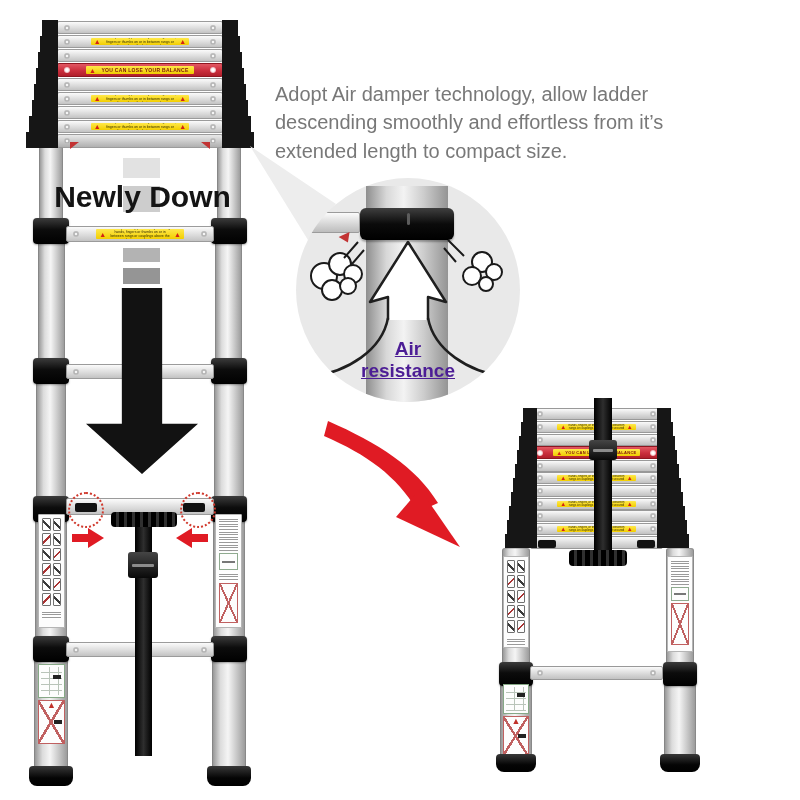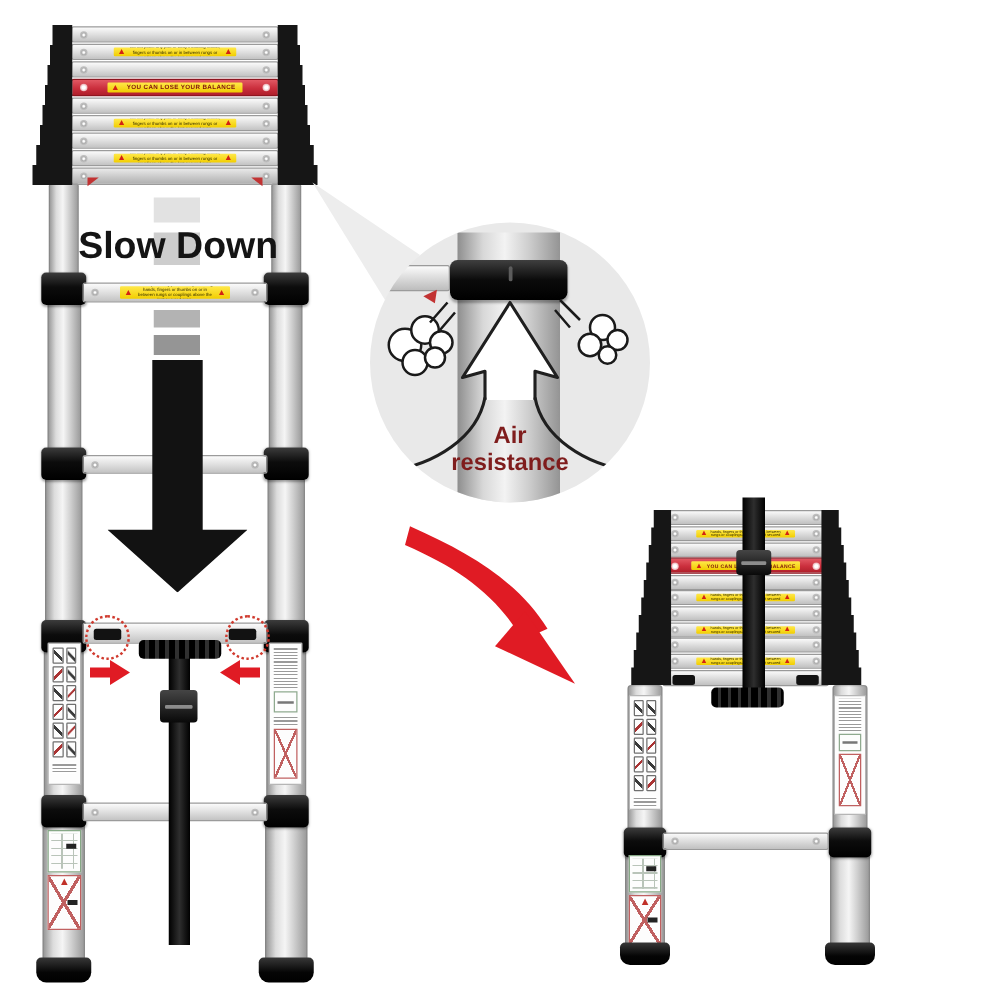--- a/index.html
+++ b/index.html
@@ -7,21 +7,21 @@
   .abs{position:absolute;}
 
   
   .title{position:absolute;left:272px;top:10px;width:525px;font-size:39px;font-weight:bold;
          letter-spacing:.5px;color:#0a0a0a;}
   .desc{position:absolute;left:275px;top:80px;width:470px;font-size:20px;line-height:1.42;
         color:#787878;white-space:pre-line;}
   .slowdown{position:absolute;left:50px;top:180px;width:185px;text-align:center;
             font-size:30px;font-weight:bold;color:#141414;z-index:9;}
   .airlabel{position:absolute;left:0;right:0;top:160px;text-align:center;font-size:19px;
-            font-weight:bold;color:#7f1d1d;line-height:1.15;white-space:pre-line;z-index:6;}
+            font-weight:bold;color:#4c1d95;line-height:1.15;white-space:pre-line;z-index:6;text-decoration:underline;}
 
   
   .rail{position:absolute;border-radius:3px;z-index:1;
         background:linear-gradient(90deg,#8f8f8f 0,#dcdcdc 25%,#f5f5f5 47%,#d0d0d0 68%,#969696 100%);
         box-shadow:inset 0 0 0 1px rgba(110,110,110,.35);}
   .cband{position:absolute;border-radius:4px;z-index:2;
          background:linear-gradient(#3c3c3c,#0c0c0c 45%,#000);box-shadow:0 1px 2px rgba(0,0,0,.35);}
   .rg{position:absolute;left:57px;width:166px;height:13px;box-sizing:border-box;z-index:3;
       background:linear-gradient(#fbfbfb,#dddddd 55%,#c3c3c3);border:1px solid #9b9b9b;border-radius:2px;}
   .crg{position:absolute;left:530px;width:133px;height:12px;box-sizing:border-box;z-index:3;
@@ -96,20 +96,23 @@
         background:linear-gradient(#3f3f3f,#0b0b0b 50%,#000);box-shadow:0 2px 2px rgba(0,0,0,.3);}
   .icollar i{position:absolute;left:50%;top:5px;width:3px;height:12px;background:#5c5c5c;border-radius:2px;}
   .irung{position:absolute;left:0;top:34px;width:64px;height:21px;border:1px solid #9b9b9b;box-sizing:border-box;
         background:linear-gradient(#fbfbfb,#d8d8d8 55%,#bdbdbd);border-radius:2px;}
 </style>
 </head>
 <body>
 
 <div id="canvas">
 
+  <div class="desc">Adopt Air damper technology, allow ladder
+descending smoothly and effortless from it’s
+extended length to compact size.</div>
 
   <div>
 
     <div class="rail" style="left:39px;top:146px;width:24px;height:82px"></div>
     <div class="rail" style="left:38px;top:220px;width:27px;height:148px"></div>
     <div class="rail" style="left:36px;top:360px;width:30px;height:146px"></div>
     <div class="rail" style="left:35px;top:498px;width:32px;height:148px"></div>
     <div class="rail" style="left:34px;top:638px;width:34px;height:134px"></div>
     <div class="rail" style="left:217px;top:146px;width:24px;height:82px"></div>
     <div class="rail" style="left:215px;top:220px;width:27px;height:148px"></div>
@@ -265,21 +268,21 @@
     <div class="foot" style="left:29px;top:766px;width:44px"></div>
     <div class="foot" style="left:207px;top:766px;width:44px"></div>
   </div>
 
   <div>
     <div class="fseg" style="top:158px;height:20px;background:#e2e2e2"></div>
     <div class="fseg" style="top:186px;height:26px;background:#cdcdcd"></div>
     <div class="fseg" style="top:248px;height:14px;background:#b3b3b3"></div>
     <div class="fseg" style="top:268px;height:16px;background:#959595"></div>
     <div class="bigarrow"></div>
-    <div class="slowdown">Slow Down</div>
+    <div class="slowdown">Newly Down</div>
   </div>
 
   <svg class="abs" style="left:240px;top:140px;z-index:4" width="100" height="105">
     <polygon points="10,6 96,64 68,100" fill="#ededed"></polygon>
     </svg>
   <div class="inset">
     <div class="tube"></div>
     <div class="icollar">
         <i></i>
       </div>

